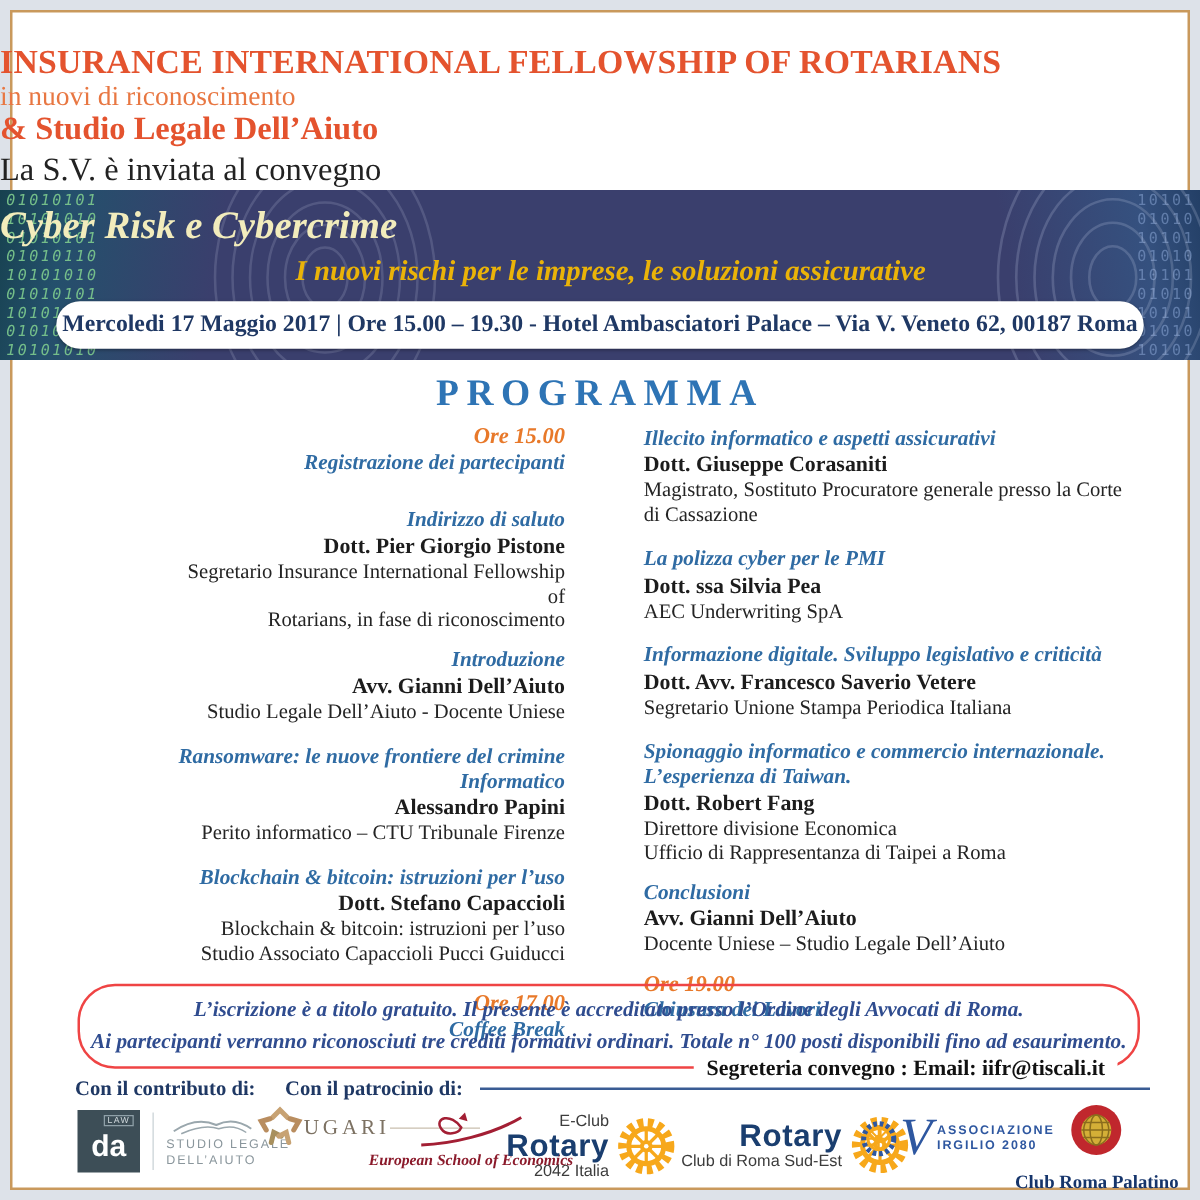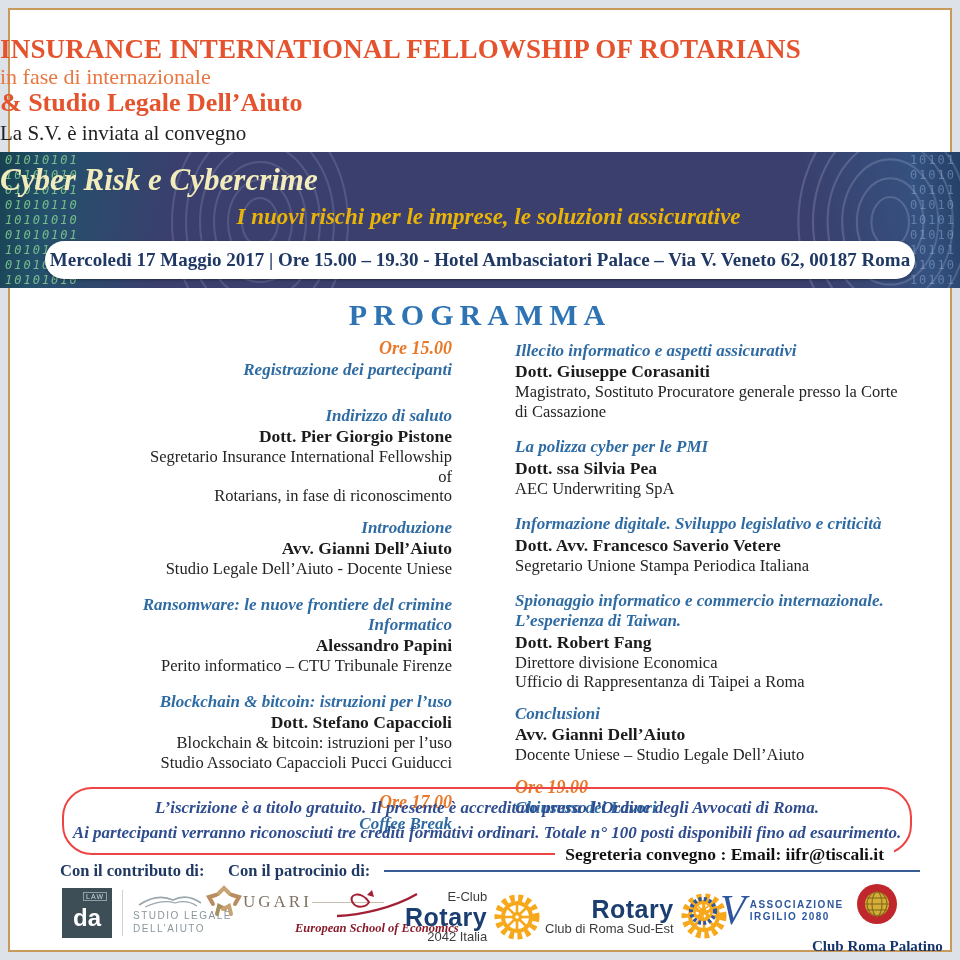--- a/index.html
+++ b/index.html
@@ -12,21 +12,21 @@
   }
   .frame{
     position:absolute;left:8px;top:8px;right:8px;bottom:8px;
     background:#ffffff;border:2px solid #c9995c;
   }
   
   .hdr{position:absolute;left:0;right:0;text-align:left;}
   .hdr-title{top:34px;font-size:27px;font-weight:bold;color:#e4532e;letter-spacing:.2px;}
   .hdr-sub{top:64px;font-size:22px;color:#e87742;}
   .hdr-partner{top:88px;font-size:26px;font-weight:bold;color:#e4532e;}
-  .hdr-invite{top:121px;font-size:21px;color:#222;}
+  .hdr-invite{top:121px;font-size:26px;color:#222;}
   
   .banner{
     position:absolute;left:0;right:0;top:152px;height:136px;
     background:#3a3f6d;overflow:hidden;
   }
   .side{position:absolute;top:0;bottom:0;}
   .side-left{left:0;width:230px;
     background:linear-gradient(100deg,#17414f 0%,#24506c 22%,rgba(58,63,109,0) 72%);}
   .side-right{right:0;width:210px;
     background:linear-gradient(260deg,#233f66 0%,#35517f 22%,rgba(58,63,109,0) 70%);}
@@ -123,21 +123,21 @@
   
   .lg-palatino{left:812px;top:0;flex-direction:column;}
   .palatino-name{font-family:"Liberation Serif", serif;font-size:15px;font-weight:bold;color:#16356b;margin-top:12px;}
 </style>
 </head>
 <body>
 
 <div class="frame"></div>
 
 <div class="hdr hdr-title">INSURANCE INTERNATIONAL FELLOWSHIP OF ROTARIANS</div>
-<div class="hdr hdr-sub">in fase di internazionale</div>
+<div class="hdr hdr-sub">in nuovi di riconoscimento</div>
 <div class="hdr hdr-partner">&amp;  Studio Legale Dell’Aiuto</div>
 <div class="hdr hdr-invite">La S.V. è inviata al convegno</div>
 
 <div class="banner">
   <div class="side side-left">
     <div class="bin bin-left">01010101
 10101010
 01010101
 01010110
 10101010

